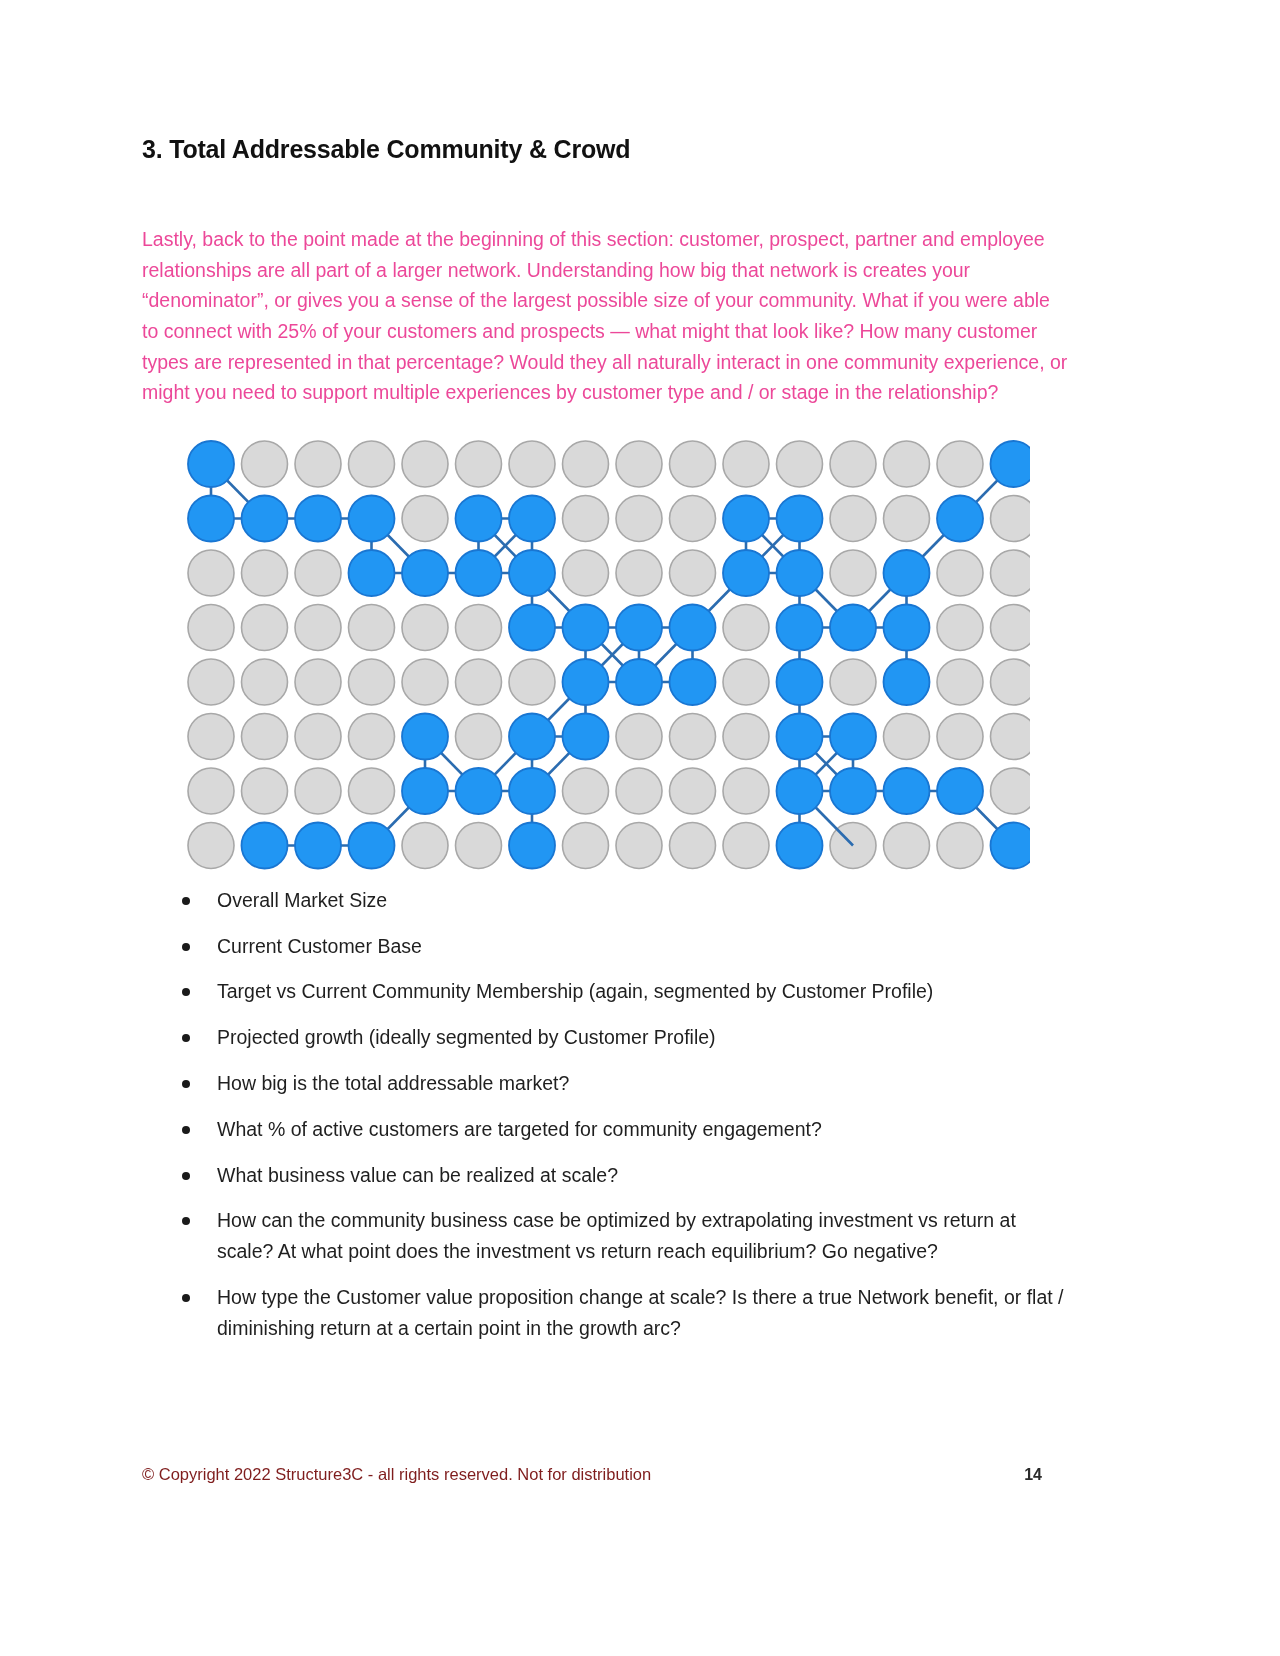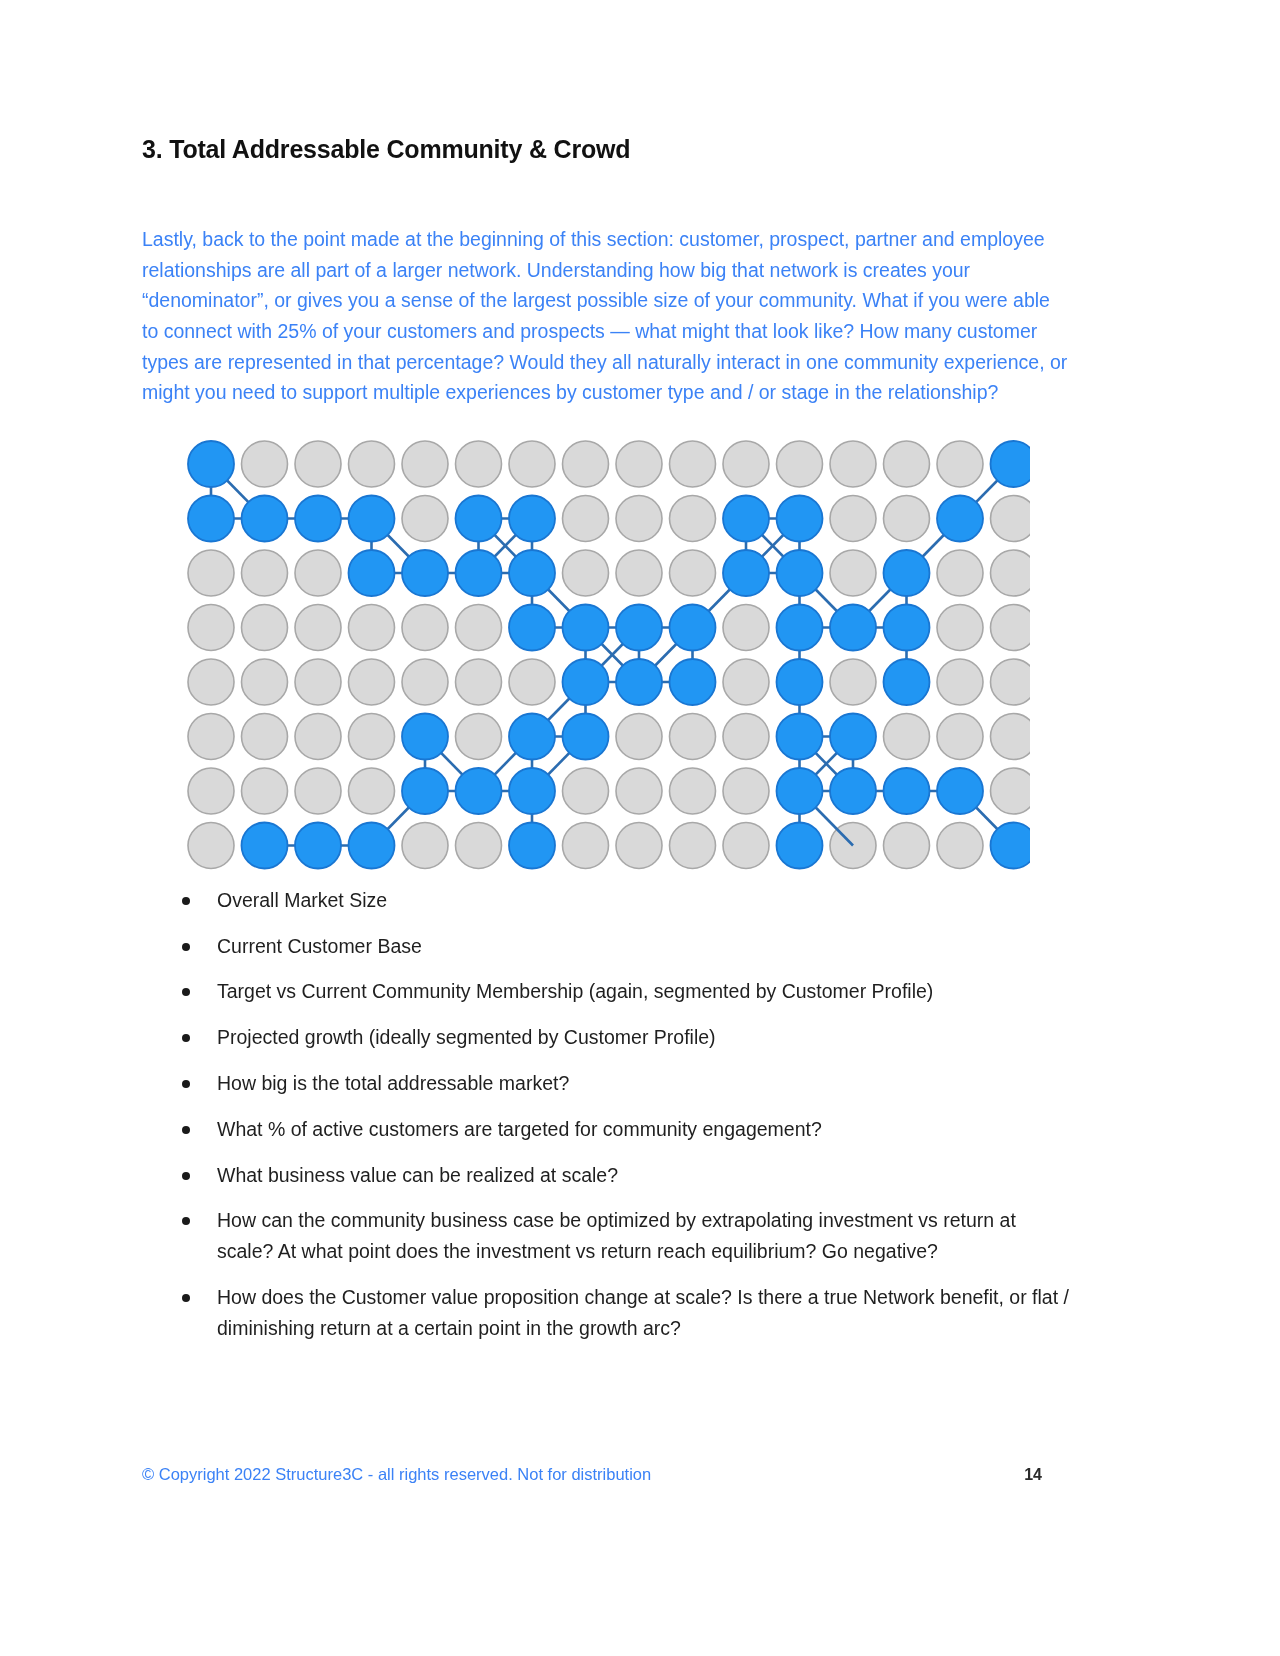--- a/index.html
+++ b/index.html
@@ -32,21 +32,21 @@
     font-size: 25px;
     font-weight: bold;
     letter-spacing: -0.2px;
     margin: 0 0 0 0;
     color: #111111;
     line-height: 1.25;
   }
   p.body-para {
     font-size: 19.5px;
     line-height: 30.6px;
-    color: #3b82f6;
+    color: #ec4899;
     margin: 59px 0 0 0;
     width: 928px;
     font-weight: 400;
   }
   
   .diagram-wrap {
     margin-top: 30px;
     width: 930px;
     display: flex;
     justify-content: center;
@@ -97,21 +97,21 @@
     position: absolute;
     left: 142px;
     top: 1465px;
     width: 900px;
     display: flex;
     justify-content: space-between;
     align-items: baseline;
   }
   .footer .copy {
     font-size: 16.5px;
-    color: #3b82f6;
+    color: #7f1d1d;
   }
   .footer .pageno {
     font-size: 16px;
     color: #2a2a2a;
     font-weight: bold;
   }
 </style>
 </head>
 <body>
 
@@ -334,21 +334,21 @@
         <li><span class="dot"></span><span>Current Customer Base</span></li>
         <li><span class="dot"></span><span>Target vs Current Community Membership (again, segmented by Customer Profile)</span></li>
         <li><span class="dot"></span><span>Projected growth (ideally segmented by Customer Profile)</span></li>
       </ul>
 
     <ul class="bullets" id="keyquestions-list">
         <li><span class="dot"></span><span>How big is the total addressable market?</span></li>
         <li><span class="dot"></span><span>What % of active customers are targeted for community engagement?</span></li>
         <li><span class="dot"></span><span>What business value can be realized at scale?</span></li>
         <li><span class="dot"></span><span>How can the community business case be optimized by extrapolating investment vs return at scale? At what point does the investment vs return reach equilibrium? Go negative?</span></li>
-        <li><span class="dot"></span><span>How does the Customer value proposition change at scale? Is there a true Network benefit, or flat / diminishing return at a certain point in the growth arc?</span></li>
+        <li><span class="dot"></span><span>How type the Customer value proposition change at scale? Is there a true Network benefit, or flat / diminishing return at a certain point in the growth arc?</span></li>
       </ul>
 
   </div>
 
   <div class="footer">
     <span class="copy">© Copyright 2022 Structure3C - all rights reserved. Not for distribution</span>
     <span class="pageno">14</span>
   </div>
 
 </div>

